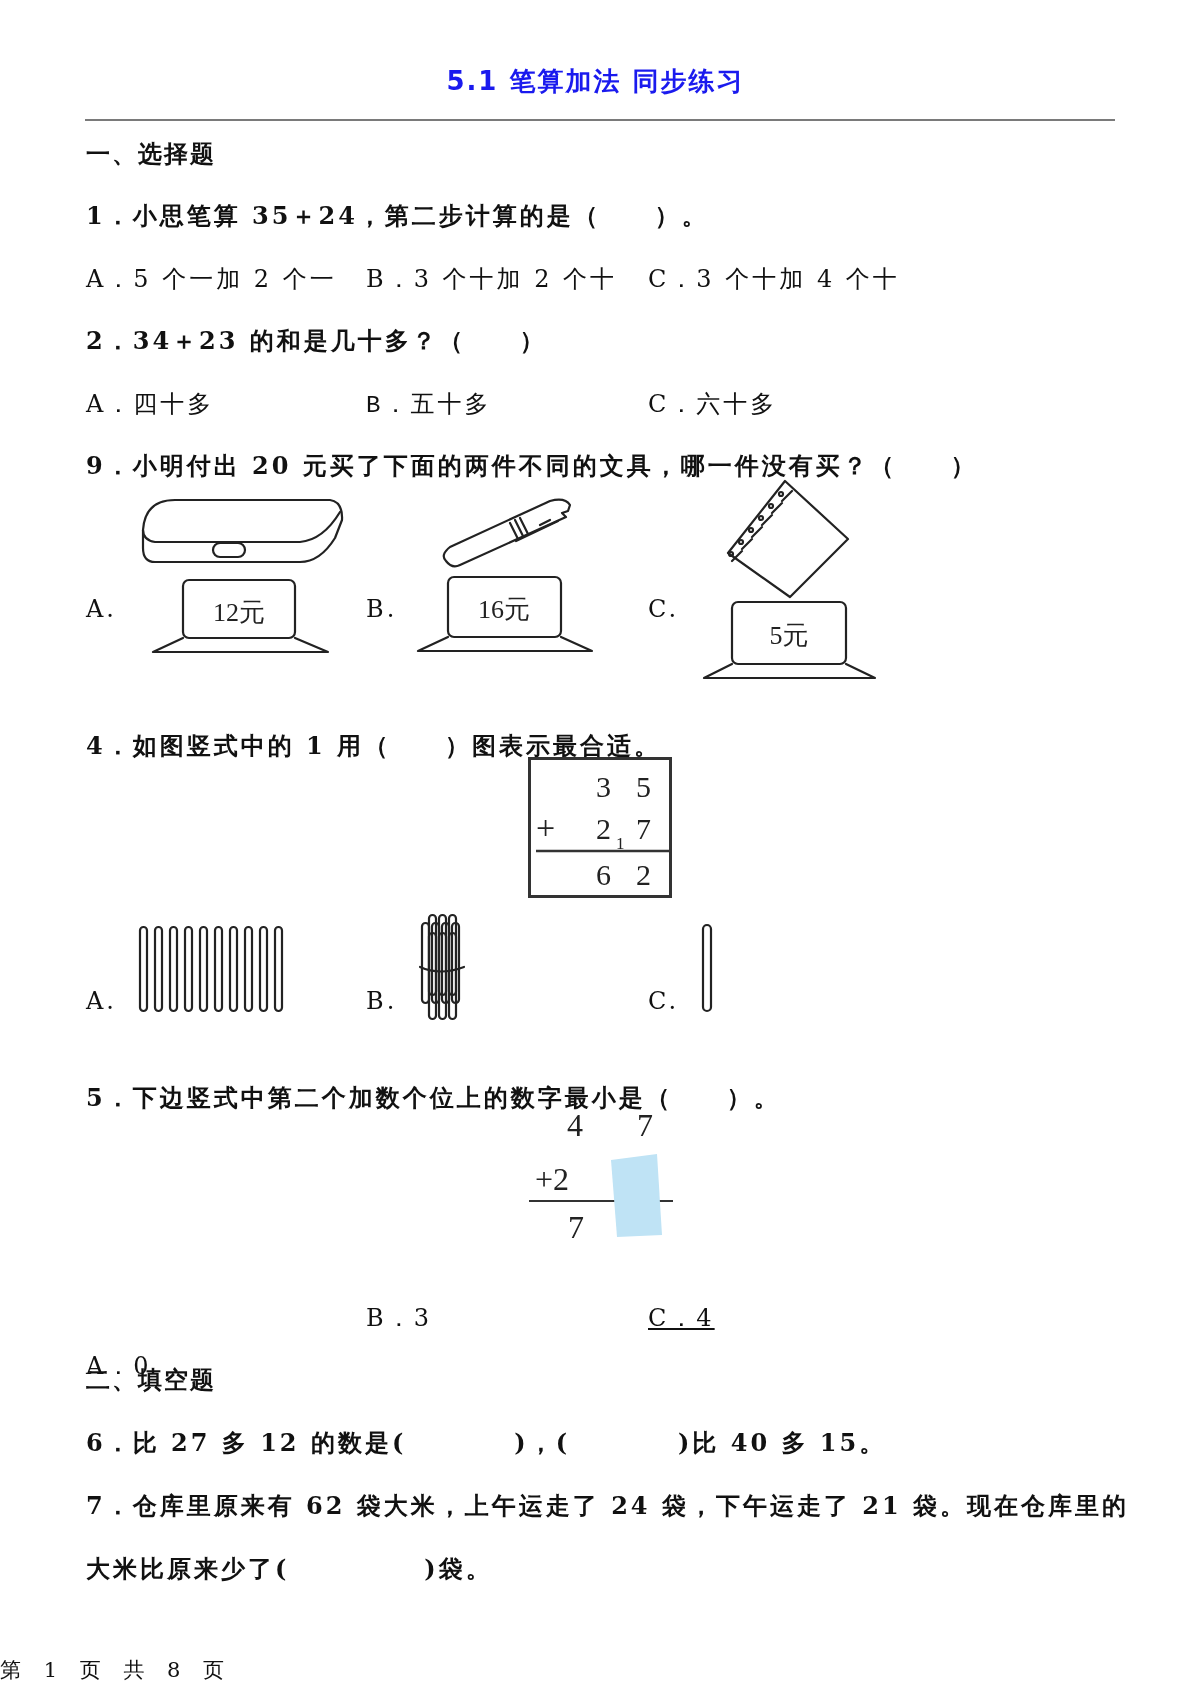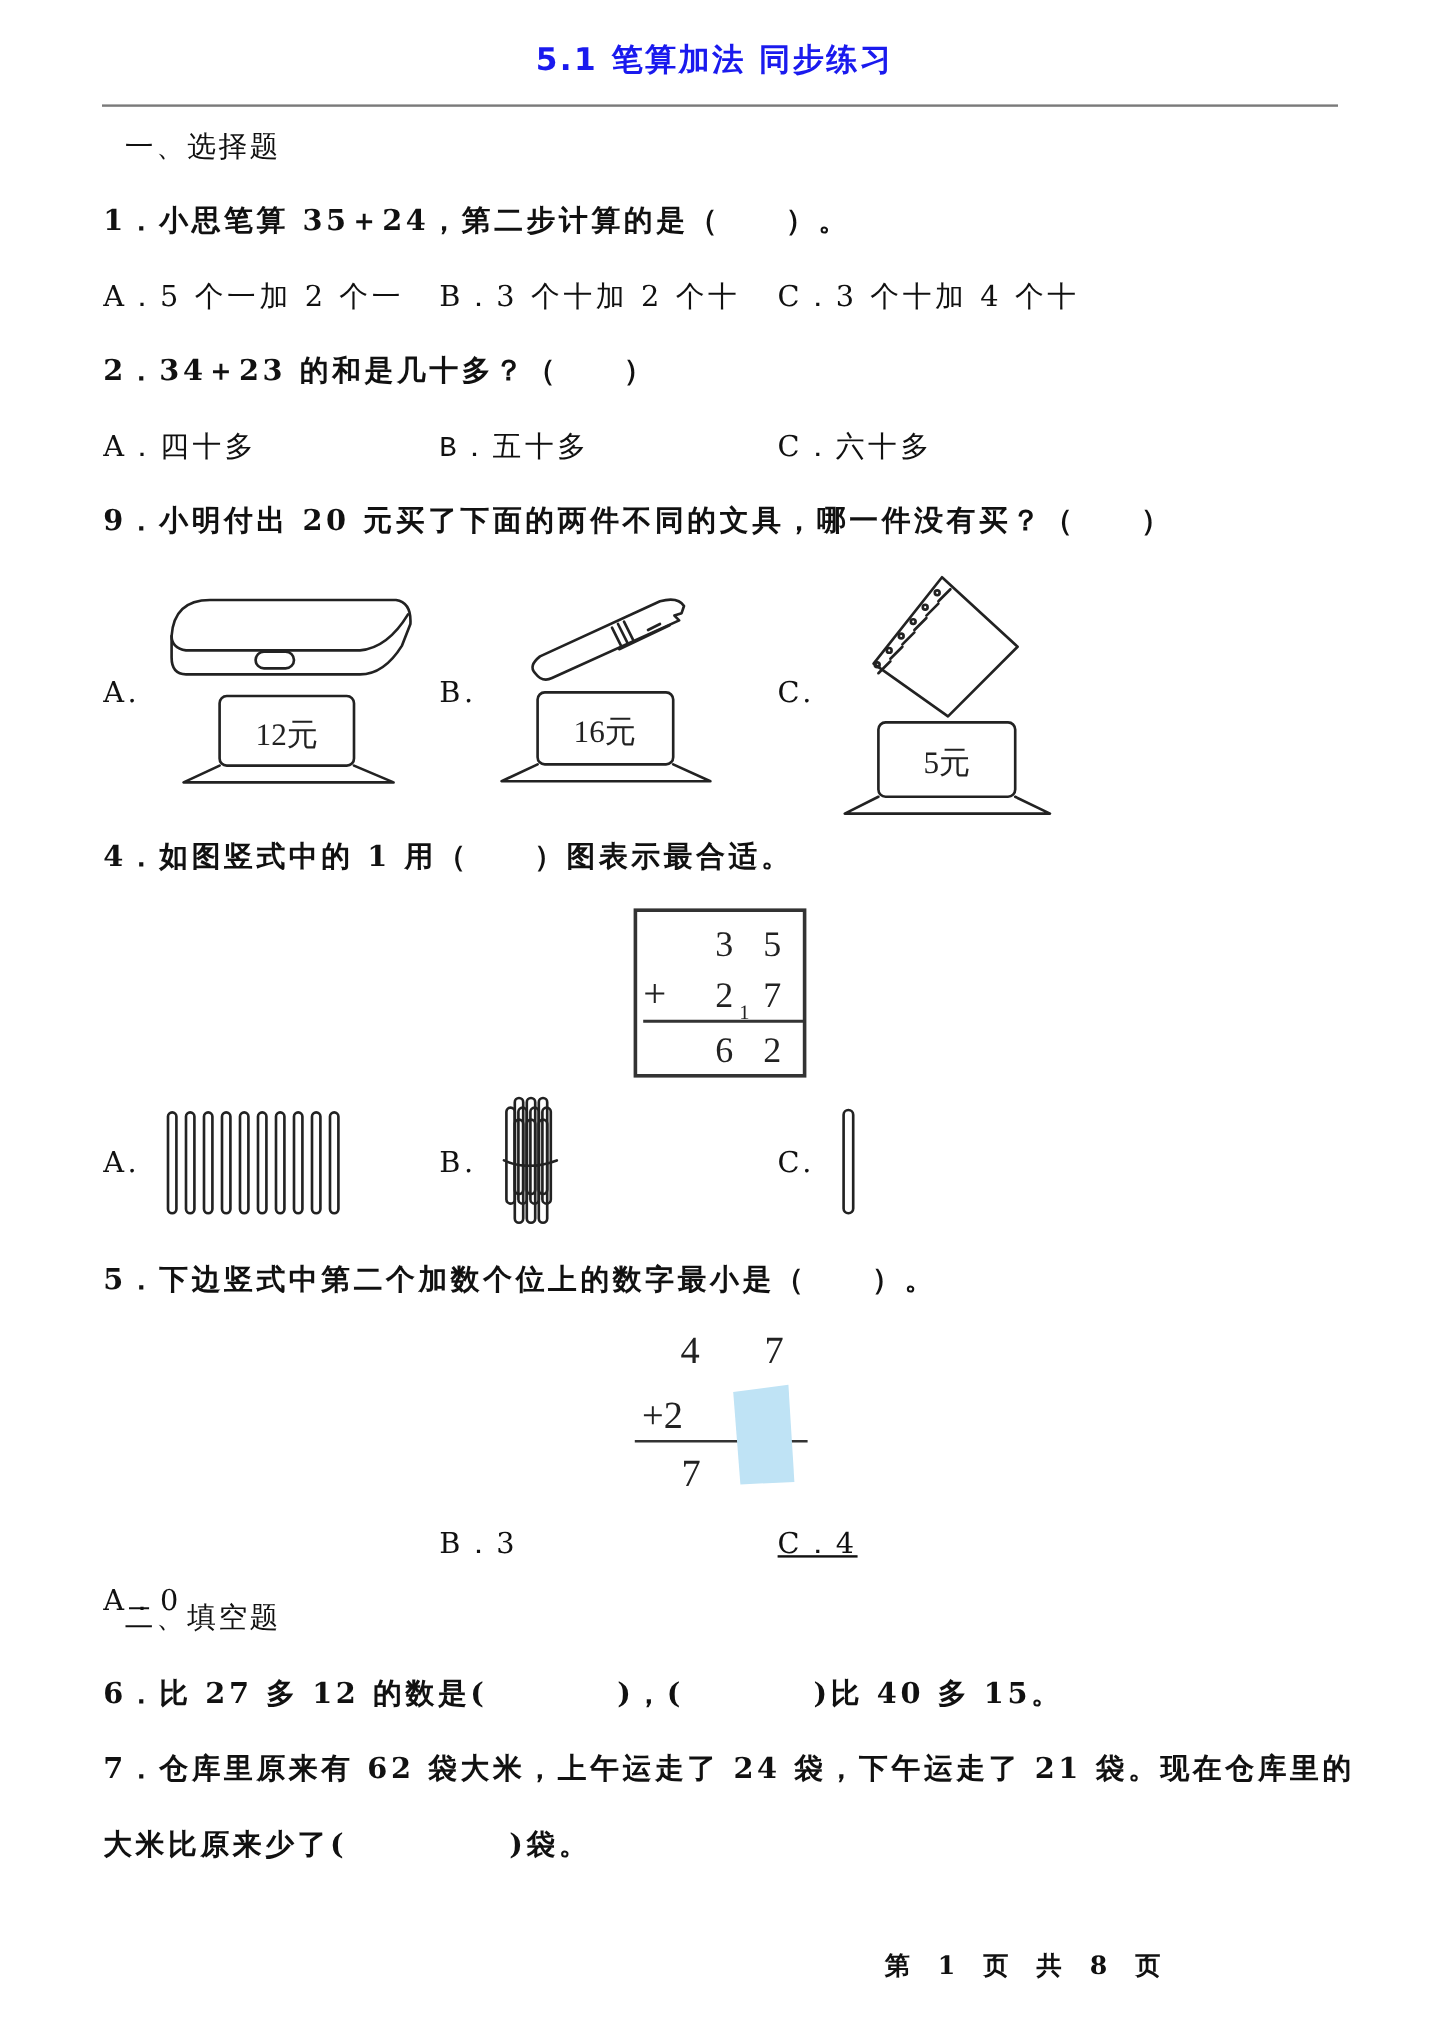--- a/index.html
+++ b/index.html
@@ -1,28 +1,28 @@
 <!DOCTYPE html>
 <html><head>
 <meta charset="utf-8">
 <style>
   html, body { margin: 0; padding: 0; background: #ffffff; }
   body { width: 1191px; height: 1684px; position: relative; overflow: hidden;
          font-family: "DejaVu Serif", "Liberation Serif", serif; color: #111; }
-  .abs { position: absolute; white-space: nowrap; }
+  .abs { position: absolute; white-space: nowrap; margin-top: 32px; }
   .title { left: 0; width: 1191px; top: 32px; text-align: center; color: #1a1aee;
            font-family: "DejaVu Sans", "Liberation Sans", sans-serif; font-weight: bold;
            font-size: 26px; letter-spacing: 2px; }
   .rule { left: 85px; width: 1030px; top: 87px; height: 2px; background: #7a7a7a; }
-  .section { font-family: "DejaVu Sans", "Liberation Sans", sans-serif; font-weight: normal;
-             font-size: 24px; left: 104px; letter-spacing: 2px; }
+  .section { font-family: "DejaVu Sans", "Liberation Sans", sans-serif; font-weight: bold;
+             font-size: 24px; left: 86px; letter-spacing: 2px; }
   .q { font-size: 24px; left: 86px; letter-spacing: 3px; font-weight: bold; }
   .opt { font-size: 24px; letter-spacing: 3px; }
   .optA { left: 86px; } .optB { left: 366px; } .optC { left: 648px; }
-  .footer { left: 0; width: 975px; text-align: right; font-size: 21px; top: 1624px; letter-spacing: 8px; font-weight: bold; }
+  .footer { left: 0; width: 975px; text-align: left; font-size: 21px; top: 1624px; letter-spacing: 8px; }
   svg { position: absolute; overflow: visible; }
   .stroke { fill: none; stroke: #222; stroke-width: 2.2; stroke-linejoin: round; stroke-linecap: round; }
   .svgtext { font-family: "Liberation Serif", "DejaVu Serif", serif; fill: #222; }
 </style>
 </head>
 <body>
 
 <div class="abs title">5.1  笔算加法  同步练习</div>
 <div class="abs rule"></div>
 

